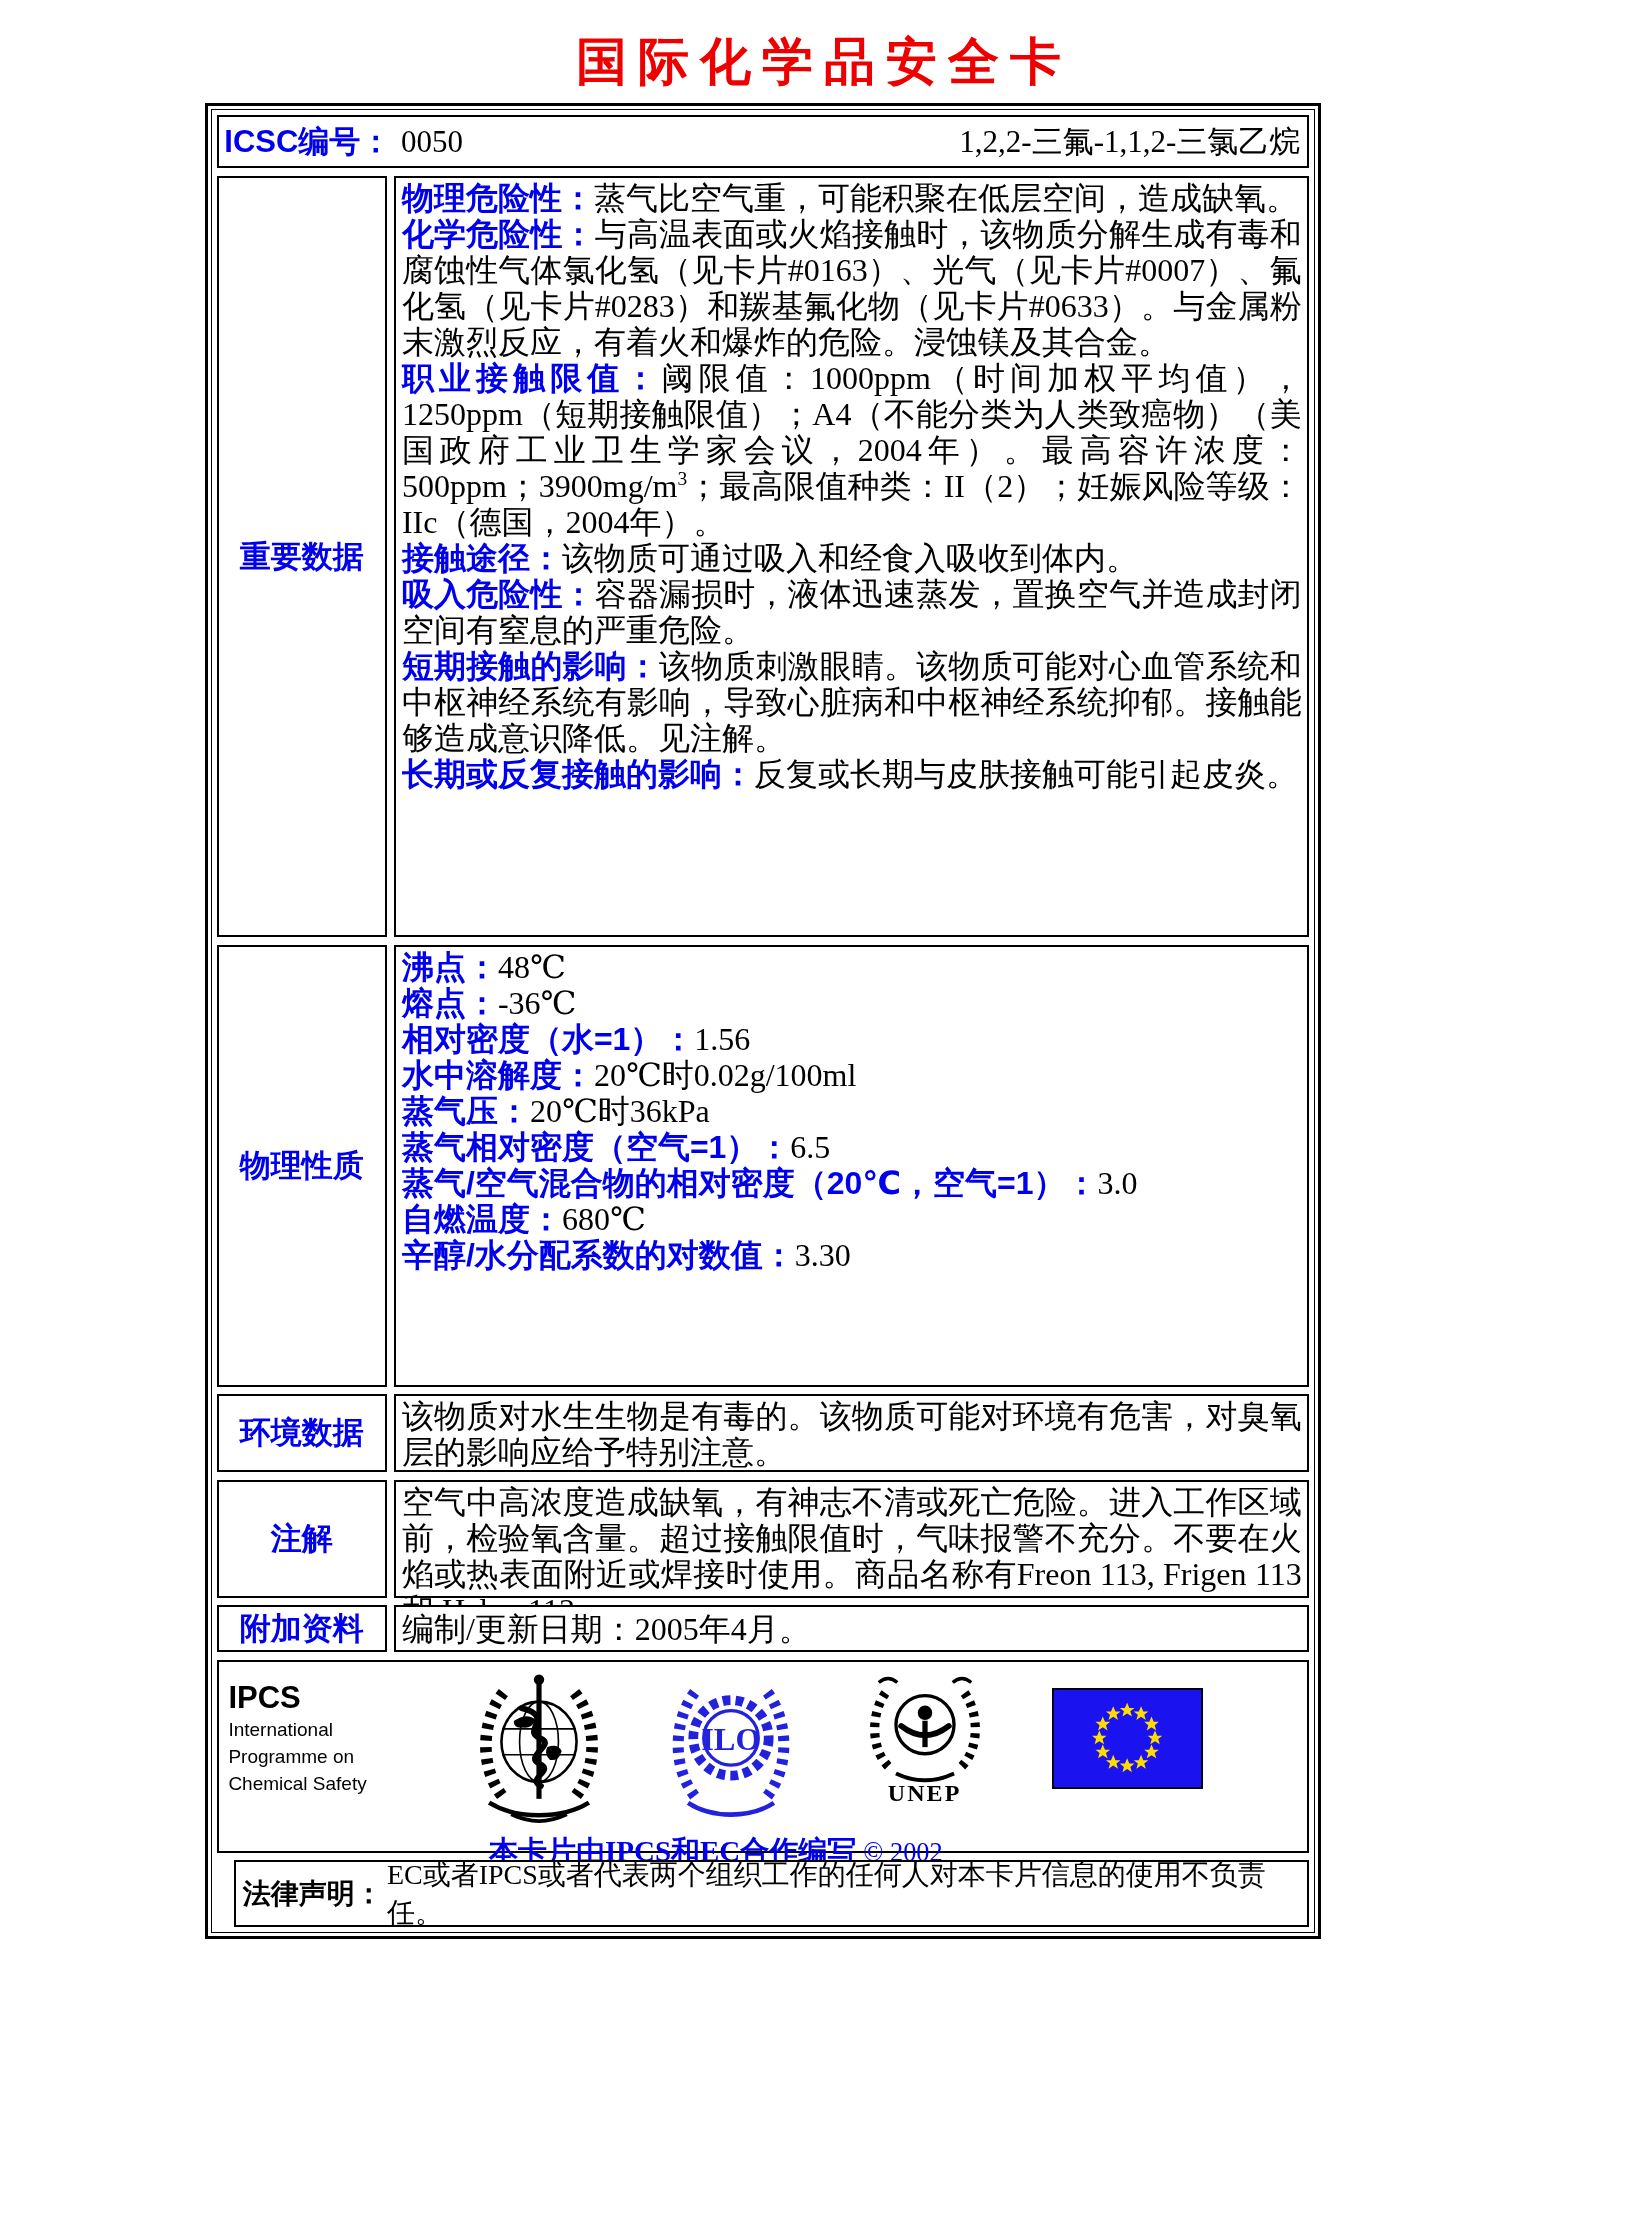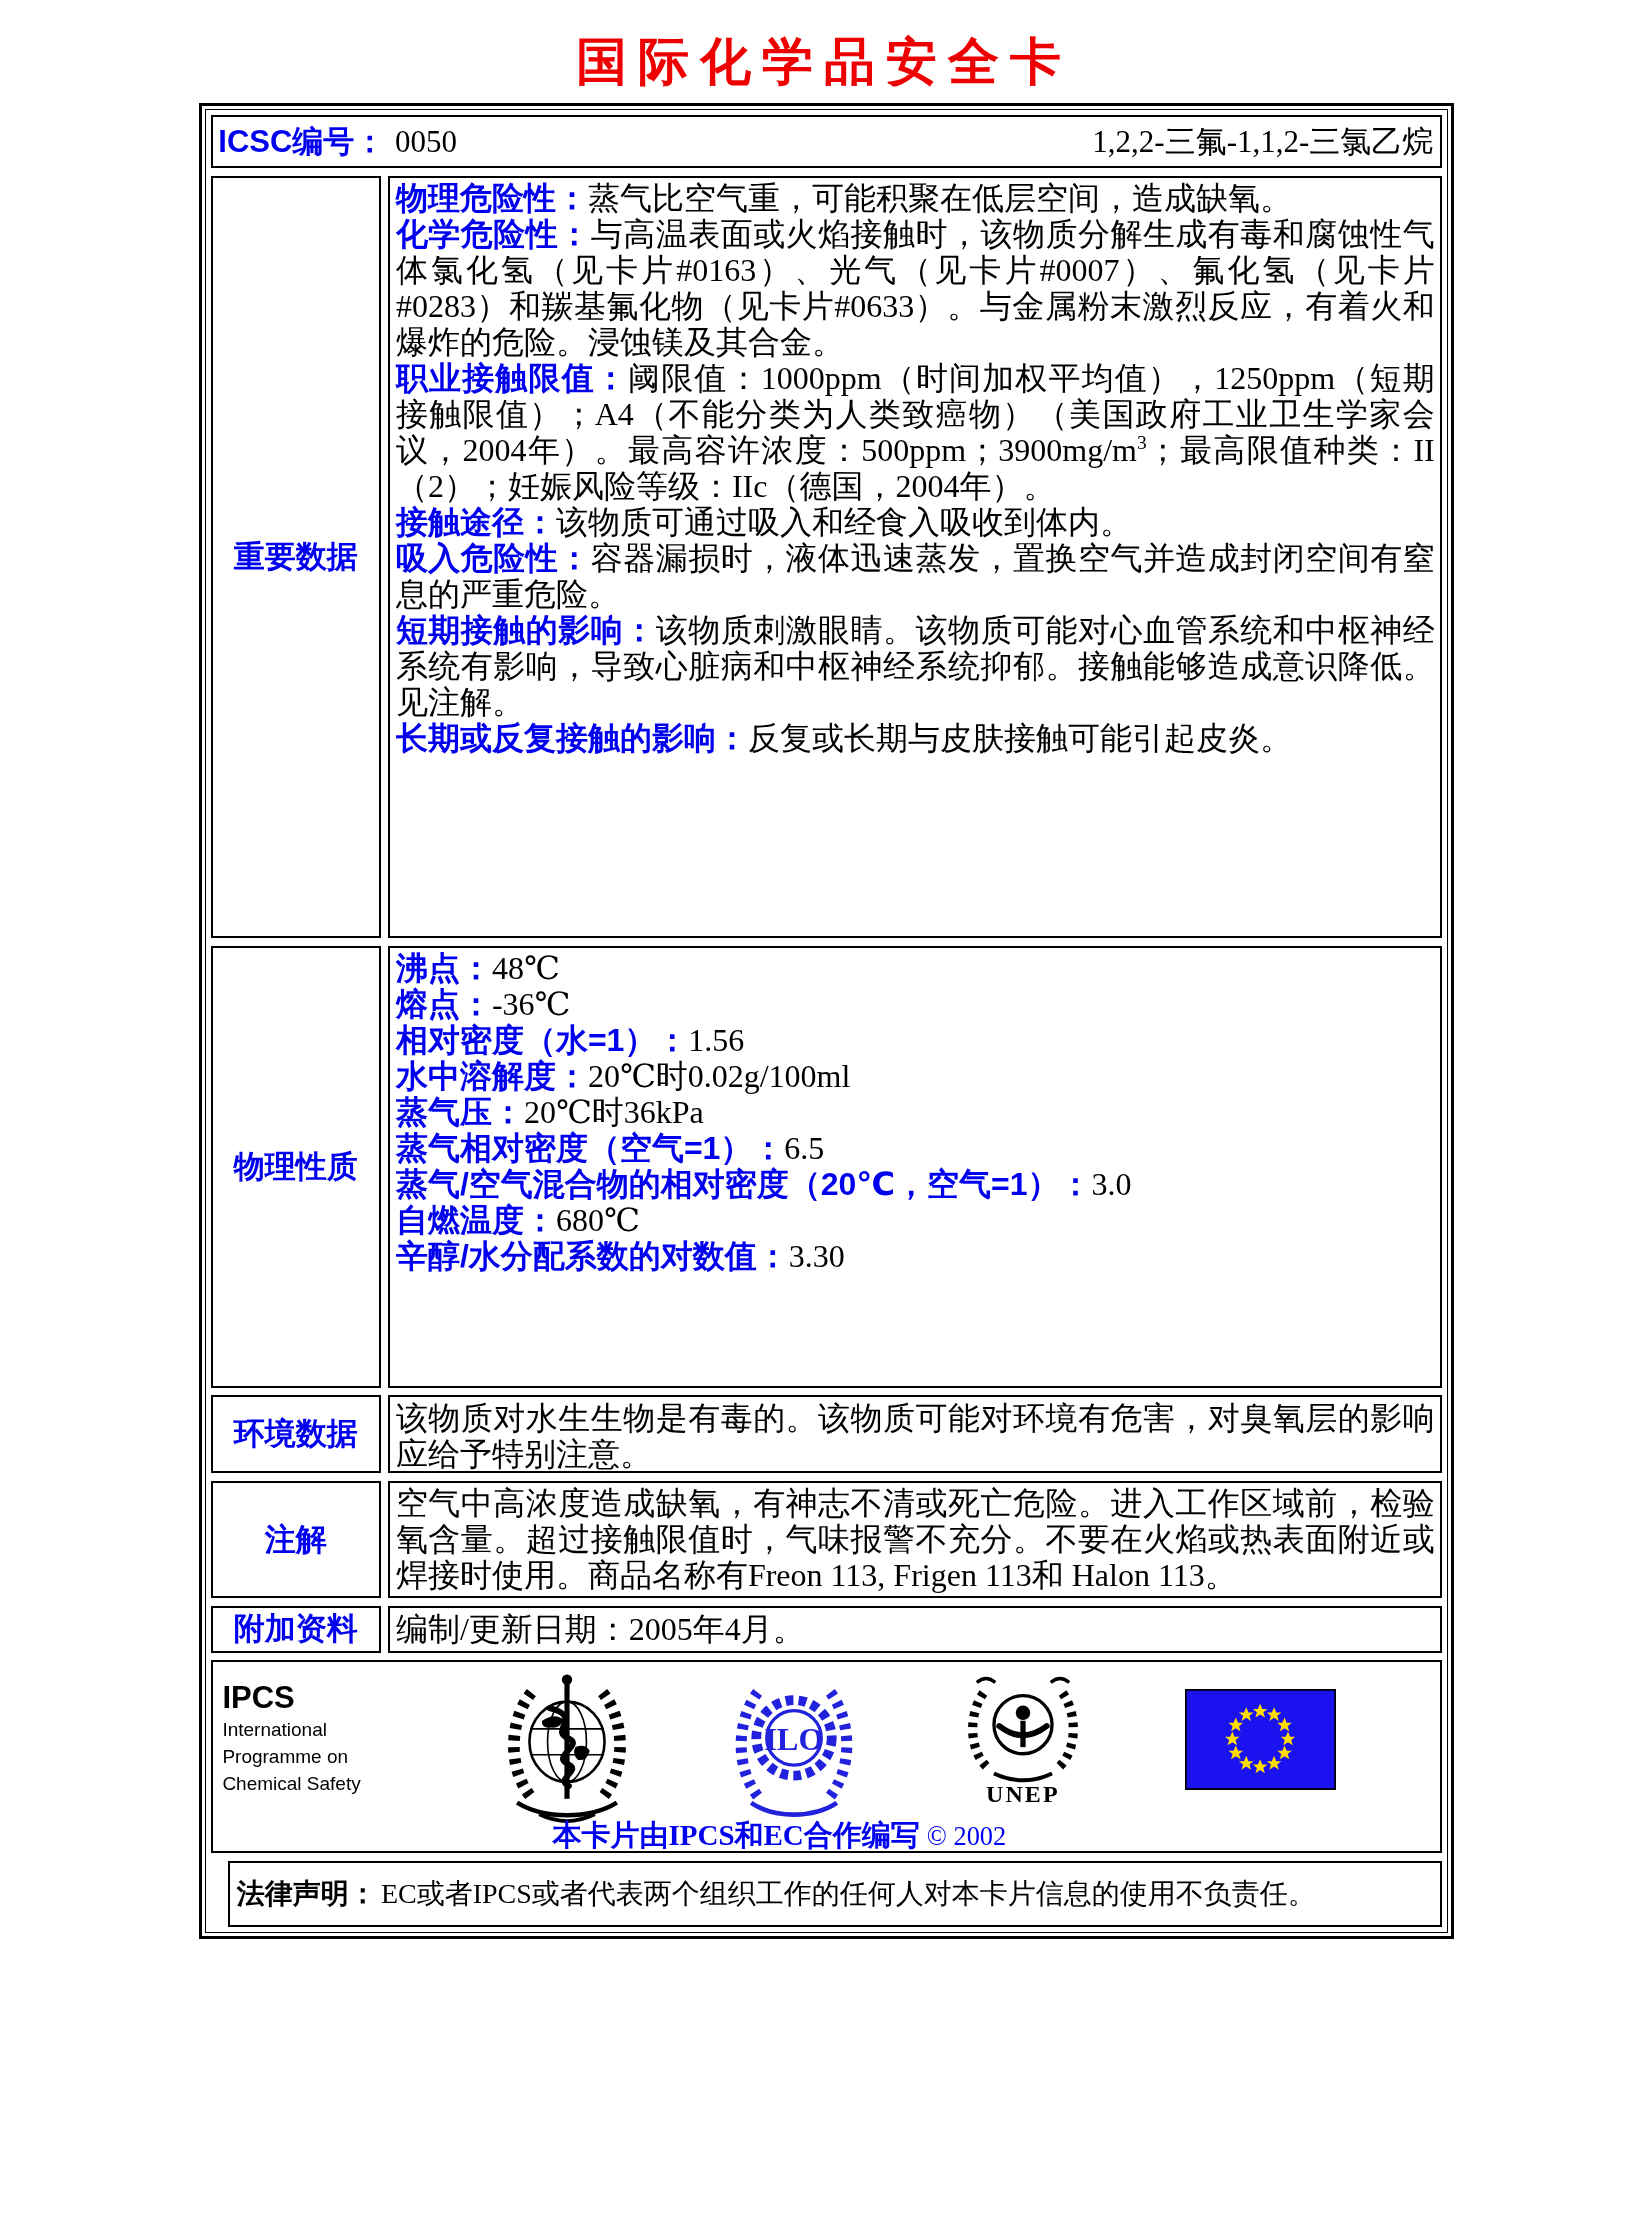--- a/index.html
+++ b/index.html
@@ -7,21 +7,21 @@
   body {
     width:1648px; height:2216px; position:relative; overflow:hidden;
     font-family:"Liberation Serif","DejaVu Serif",serif; color:#000;
   }
   .page-title {
     position:absolute; top:28px; left:0; width:100%; text-align:center;
     color:#ee0000; font-weight:bold; font-size:51px; letter-spacing:11px;
     font-family:"Liberation Serif","DejaVu Serif",serif;
   }
   .frame {
-    position:absolute; left:199px; top:103px; width:1255px; height:1836px;
+    position:absolute; left:205px; top:103px; width:1116px; height:1836px;
     border:3.5px solid #000; padding:2.8px;
   }
   .frame-inner {
     width:100%; height:100%; border:1.4px solid #000; padding:4.9px;
     display:flex; flex-direction:column; gap:7.6px;
   }
   .box { border:2.1px solid #000; background:#fff; }
   .row { display:flex; gap:7.6px; }
 
   .header-box {
@@ -58,21 +58,21 @@
 
   .ipcs-box { height:193px; padding:7px 104px 1.4px 9.7px; }
   .logos-row { display:flex; justify-content:space-between; align-items:flex-start; height:147px; }
   .ipcs-text { width:184px; font-family:"Liberation Sans","DejaVu Sans",sans-serif; padding-top:11px; }
   .ipcs-acronym { font-size:31px; font-weight:bold; line-height:36px; }
   .ipcs-sub { font-size:19px; line-height:27px; }
   .unep-wrap { width:139px; text-align:center; }
   .unep-label { font-size:24px; font-weight:bold; letter-spacing:2.1px; margin-top:-8.3px;
                 font-family:Liberation Serif, serif; }
   .eu-flag { margin-top:19.5px; }
-  .caption-line { text-align:center; color:#0000ee; font-size:29px; margin-top:0px; }
+  .caption-line { text-align:center; color:#0000ee; font-size:29px; margin-top:16px; }
   .caption-main { font-weight:bold; }
   .caption-year { font-weight:normal; font-size:26.4px; padding-left:7px; }
 
   .legal-box { height:67px; display:flex; align-items:center; padding:0 7px; font-size:28px;margin-left:17px; }
   .legal-label { font-weight:bold; font-family:"Liberation Sans","DejaVu Sans",sans-serif; white-space:nowrap; }
   .legal-text { padding-left:4.2px; }
 </style>
 </head>
 <body>
 

